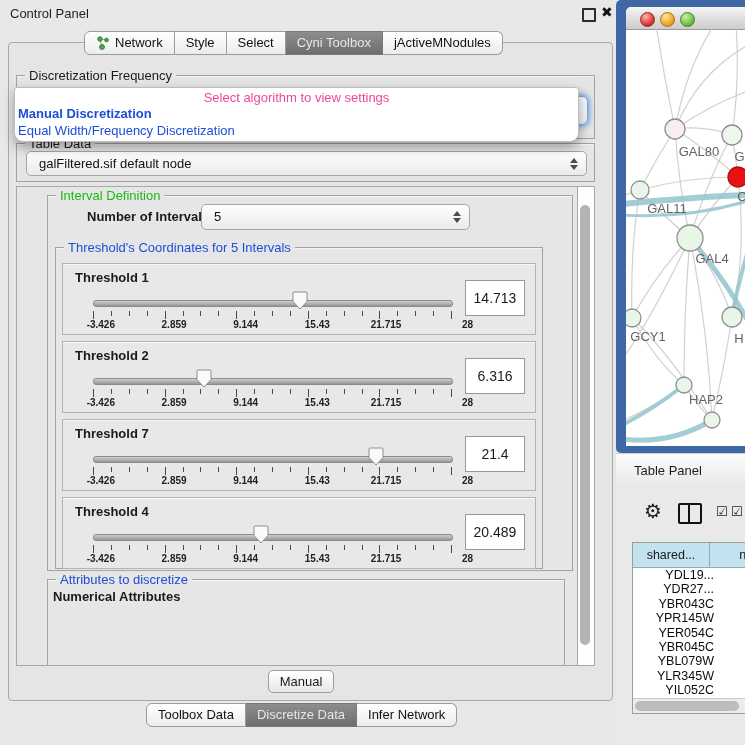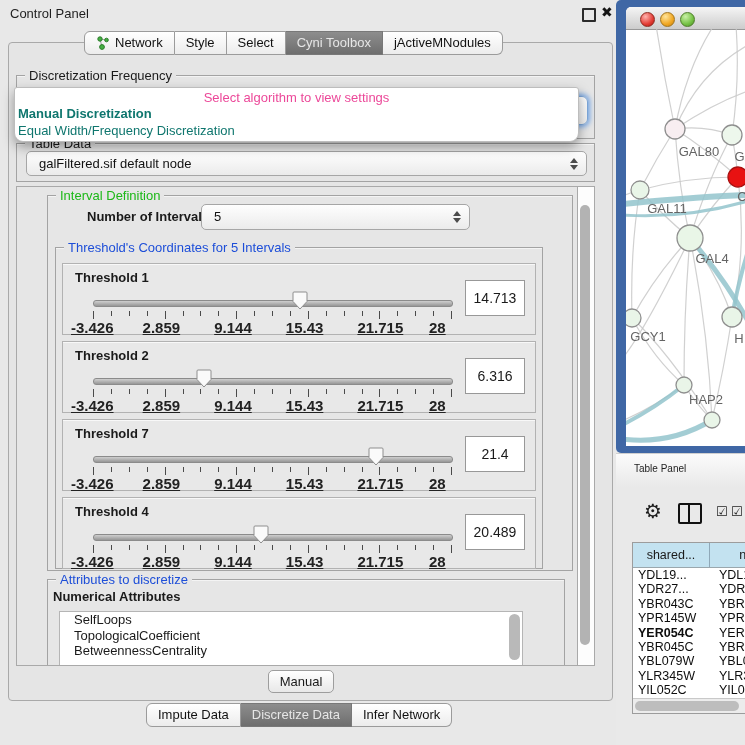--- a/index.html
+++ b/index.html
@@ -25,21 +25,21 @@
 
   .groupbox{position:absolute;border:1px solid #a3a3a3;box-shadow:inset 0 1px 0 rgba(255,255,255,.55);}
   .grouplabel{position:absolute;top:-8px;left:8px;padding:0 4px;font-size:13px;background:#e5e5e5;white-space:nowrap;}
 
   #algo-group{left:16px;top:75px;width:577px;height:62px;}
   #algo-combo{left:26px;top:96px;width:560px;height:27px;border-radius:6px;background:linear-gradient(#fdfdfd,#eeeeee);
               border:1px solid #7da7d9;box-shadow:0 0 5px 2px rgba(92,152,230,.8);z-index:5;}
   #algo-popup{left:14px;top:87px;width:563px;height:53px;background:#ffffff;border:1px solid #bdbdbd;
               border-radius:3px 3px 9px 9px;box-shadow:0 5px 12px rgba(0,0,0,.35);z-index:10;overflow:hidden;}
   #popup-hint{text-align:center;font-size:13px;color:#ec4899;margin-top:2px;}
-  .popup-item{font-size:13px;line-height:17px;padding-left:3px;color:#0f766e;}
+  .popup-item{font-size:13px;line-height:17px;padding-left:3px;color:#1d4ed8;}
   .popup-item.first{font-weight:bold;}
 
   #tabledata-group{left:16px;top:143px;width:577px;height:37px;}
   .combo{position:absolute;border:1px solid #a6a6a6;border-radius:5px;background:linear-gradient(#fefefe,#ebebeb);
          font-size:13px;color:#111;}
   .combo .val{position:absolute;left:12px;top:0;line-height:23px;white-space:nowrap;}
   .spin{position:absolute;right:8px;top:50%;width:8px;height:12px;transform:translateY(-50%);}
   .spin:before,.spin:after{content:"";position:absolute;left:0;border-left:4px solid transparent;border-right:4px solid transparent;}
   .spin:before{top:0;border-bottom:5px solid #4c4c4c;}
   .spin:after{bottom:0;border-top:5px solid #4c4c4c;}
@@ -58,21 +58,21 @@
 
   .thr-box{position:absolute;left:6px;width:472px;height:70px;background:#e8e8e8;border:1px solid #b2b2b2;
            box-shadow:inset 0 1px 0 rgba(255,255,255,.7);}
   .thr-label{position:absolute;left:12px;top:6px;font-size:13px;font-weight:bold;}
   .thr-track{position:absolute;left:30px;top:36px;width:358px;height:5px;border-radius:3px;
              background:linear-gradient(#cfcfcf,#969696);border:1px solid #8b8b8b;}
   .thr-thumb{position:absolute;top:27px;width:16px;height:19px;}
   .tick{position:absolute;top:47px;width:1px;background:#4a4a4a;}
   .tick.minor{height:5px;}
   .tick.major{height:8px;}
-  .ticklab{position:absolute;top:55px;width:44px;text-align:left;font-size:15px;font-weight:bold;color:#222;text-decoration:underline;}
+  .ticklab{position:absolute;top:55px;width:44px;text-align:right;font-size:10px;font-weight:bold;color:#222;}
   .thr-value{position:absolute;left:402px;top:16px;width:58px;height:34px;background:#fff;border:1px solid #989898;
              font-size:14px;text-align:center;line-height:34px;}
 
   #attr-group{left:30px;top:392px;width:516px;height:96px;}
   #attr-subtitle{left:36px;top:402px;font-size:13px;font-weight:bold;}
   #attr-list{left:42px;top:424px;width:462px;height:62px;background:#fff;border:1px solid #b5b5b5;overflow:hidden;}
   .attr-item{font-size:13px;line-height:15.5px;padding-left:14px;white-space:nowrap;}
   #attr-scroll{position:absolute;right:2px;top:2px;width:11px;height:46px;border-radius:6px;background:#b9b9b9;}
 
   #apply-btn{left:268px;top:670px;width:64px;height:21px;border:1px solid #9d9d9d;border-radius:5px;
@@ -84,32 +84,32 @@
   #net-titlebar{position:absolute;left:0;top:0;width:100%;height:22px;background:linear-gradient(#f5f5f5,#cccccc);
                 border-bottom:1px solid #989898;border-radius:5px 0 0 0;}
   .tl{position:absolute;top:5px;width:13px;height:13px;border-radius:50%;}
   #tl-red{left:14px;background:radial-gradient(circle at 35% 28%,#ffb3ae,#e23c35 60%,#ad140e);border:1px solid #8e2a20;}
   #tl-yellow{left:34px;background:radial-gradient(circle at 35% 28%,#ffe49a,#f0a723 60%,#c07c14);border:1px solid #a2751c;}
   #tl-green{left:54px;background:radial-gradient(circle at 35% 28%,#c9f0a6,#74c144 60%,#4d8c29);border:1px solid #4e7d2a;}
   #net-canvas{position:absolute;left:0;top:22px;width:119px;height:417px;}
 
   #tp-header{left:616px;top:453px;width:129px;height:33px;background:linear-gradient(#fbfbfb,#e9e9e9);
              border-top:1px solid #cfcfcf;border-bottom:1px solid #c6c6c6;}
-  #tp-title{position:absolute;left:18px;top:9px;font-size:10px;color:#1d1d1d;}
+  #tp-title{position:absolute;left:18px;top:9px;font-size:13px;color:#1d1d1d;}
   #tp-body{left:616px;top:487px;width:129px;height:258px;background:#e9e9e9;}
   #tp-gear{position:absolute;left:28px;top:14px;font-size:20px;color:#1c1c1c;line-height:20px;}
   #tp-colicon{position:absolute;left:62px;top:16px;width:20px;height:17px;border:2px solid #111;border-radius:2px;}
   #tp-colicon:before{content:"";position:absolute;left:8px;top:0;width:2px;height:100%;background:#111;}
   .tp-check{position:absolute;top:18px;font-size:13px;color:#222;line-height:13px;}
   #tp-check1{left:100px;} #tp-check2{left:115px;}
   #tp-table{position:absolute;left:16px;top:55px;width:113px;height:170px;background:#fff;border:1px solid #9c9c9c;overflow:hidden;}
   .tp-hrow{display:flex;height:24px;border-bottom:1px solid #9aa7ad;}
   .tp-hcell{background:#c3e2f0;border-right:1px solid #8fa8b8;font-size:12.5px;text-align:center;line-height:24px;
             overflow:hidden;white-space:nowrap;flex:none;}
-  .tp-row{display:flex;height:14.4px;}
+  .tp-row{display:flex;height:14.4px;text-align:right;}
   .tp-cell{font-size:12.5px;line-height:14.4px;padding-left:5px;white-space:nowrap;overflow:hidden;flex:none;color:#0d0d0d;}
   #tp-hscroll{position:absolute;left:0;bottom:0;width:100%;height:14px;background:#ececec;border-top:1px solid #c9c9c9;}
   #tp-hscroll .thumb{position:absolute;left:2px;top:2px;width:104px;height:10px;border-radius:5px;background:#bdbdbd;}
 
   .net-tab-icon{width:14px;height:14px;}
 </style>
 </head>
 <body>
 
 <div id="app">
@@ -322,39 +322,31 @@
               </svg></div>
             <div class="thr-value">20.489</div>
           </div>
         </div>
     </div>
 
     <div class="groupbox" id="attr-group">
       <span class="grouplabel glabel-blue" style="background:#e6e6e6">Attributes to discretize</span>
     </div>
     <div class="abs" id="attr-subtitle">Numerical Attributes</div>
-    <div class="abs" id="attr-list">
-      <div id="attr-items">
-          <div class="attr-item">SelfLoops</div>
-          <div class="attr-item">TopologicalCoefficient</div>
-          <div class="attr-item">BetweennessCentrality</div>
-        </div>
-      <div id="attr-scroll"></div>
-    </div>
   </div>
 
   <div class="abs" id="vscroll">
       <div class="thumb"></div>
     </div>
 
   <div class="abs" id="apply-btn">Manual</div>
 
   <div class="abs segbar" id="bottom-tabs">
     <div class="seg">
-        <span>Impute Data</span>
+        <span>Toolbox Data</span>
       </div>
     <div class="seg selected">
         <span>Discretize Data</span>
       </div>
     <div class="seg">
         <span>Infer Network</span>
       </div>
   </div>
 
   <div class="abs" id="net-window">
@@ -443,21 +435,21 @@
           </div>
           <div class="tp-row">
             <div class="tp-cell" style="width: 76px;">YBR043C</div>
             <div class="tp-cell" style="width: 76px;">YBR0</div>
           </div>
           <div class="tp-row">
             <div class="tp-cell" style="width: 76px;">YPR145W</div>
             <div class="tp-cell" style="width: 76px;">YPR1</div>
           </div>
           <div class="tp-row">
-            <div class="tp-cell" style="width: 76px; font-weight: bold;">YER054C</div>
+            <div class="tp-cell" style="width: 76px;">YER054C</div>
             <div class="tp-cell" style="width: 76px;">YER0</div>
           </div>
           <div class="tp-row">
             <div class="tp-cell" style="width: 76px;">YBR045C</div>
             <div class="tp-cell" style="width: 76px;">YBR0</div>
           </div>
           <div class="tp-row">
             <div class="tp-cell" style="width: 76px;">YBL079W</div>
             <div class="tp-cell" style="width: 76px;">YBL0</div>
           </div>

